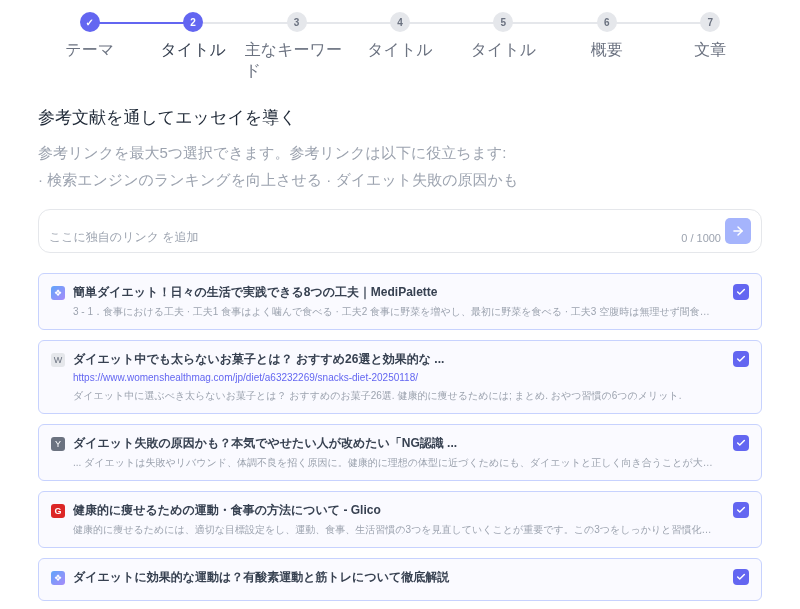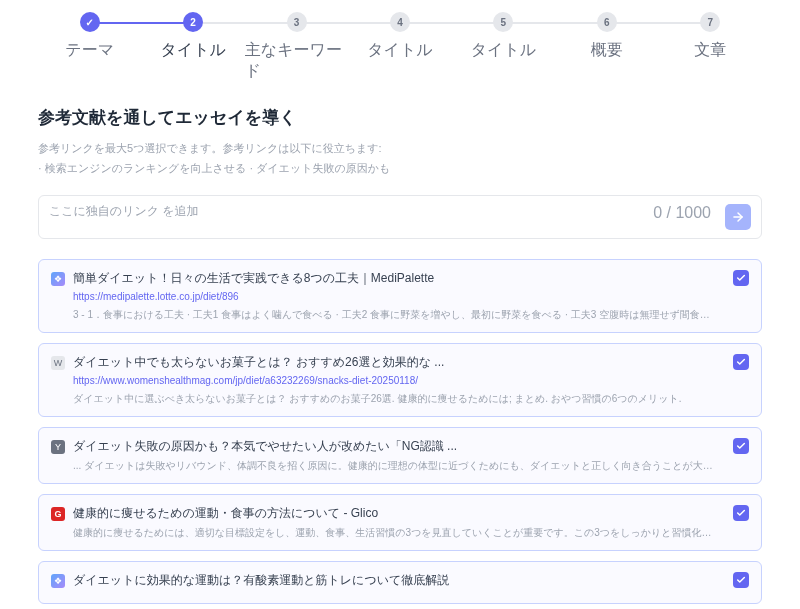--- a/index.html
+++ b/index.html
@@ -8,36 +8,36 @@
 .step { display: flex; flex-direction: column; align-items: center; flex: 1; position: relative; }
 .step-circle { width: 20px; height: 20px; border-radius: 50%; display: flex; align-items: center; justify-content: center; font-size: 10px; font-weight: 600; z-index: 2; position: relative; }
 .step-circle.done { background: #6366f1; color: #fff; }
 .step-circle.active { background: #6366f1; color: #fff; }
 .step-circle.pending { background: #e5e7eb; color: #6b7280; }
 .step-label { margin-top: 8px; font-size: 16px; color: #6b7280; }
 .step.active .step-label { color: #374151; }
 .step-line { position: absolute; top: 10px; left: 50%; width: 100%; height: 2px; background: #e5e7eb; z-index: 1; }
 .step:last-child .step-line { display: none; }
 .step-line.filled { background: #6366f1; }
-.page-title { font-size: 17px; font-weight: 700; margin-bottom: 10px; color: #1f2937; }
-.page-desc { font-size: 11px; color: #9ca3af; line-height: 1.8; margin-bottom: 16px; }
-.input-row { display: flex; align-items: flex-start; border: 1px solid #e5e7eb; border-radius: 6px; padding: 8px 10px; margin-bottom: 20px; }
+.page-title { font-size: 17px; font-weight: 400; margin-bottom: 10px; color: #1f2937; }
+.page-desc { font-size: 15px; color: #9ca3af; line-height: 1.8; margin-bottom: 16px; }
+.input-row { display: flex; align-items: flex-end; border: 1px solid #e5e7eb; border-radius: 12px; padding: 8px 10px; margin-bottom: 20px; }
 .input-field { flex: 1; border: none; outline: none; font-size: 12px; color: #374151; }
 .input-field::placeholder { color: #9ca3af; }
-.char-count { font-size: 16px; color: #9ca3af; margin-right: 14px; }
+.char-count { font-size: 11px; color: #9ca3af; margin-right: 4px; }
 .submit-btn { width: 26px; height: 26px; border-radius: 5px; background: #a5b4fc; border: none; display: flex; align-items: center; justify-content: center; cursor: pointer; color: #fff; }
 .ref-card { border: 1px solid #c7d2fe; background: #fafaff; border-radius: 6px; padding: 10px 12px; margin-bottom: 10px; position: relative; }
 .ref-head { display: flex; align-items: flex-start; gap: 8px; }
 .favicon { width: 14px; height: 14px; border-radius: 3px; margin-top: 2px; flex-shrink: 0; display: inline-flex; align-items: center; justify-content: center; font-size: 9px; color: #fff; }
 .fav-a { background: linear-gradient(135deg,#60a5fa,#a78bfa); }
 .fav-b { background: #e5e7eb; color: #6b7280; }
 .fav-c { background: #6b7280; }
 .fav-d { background: #dc2626; font-weight: 700; }
 .ref-body { flex: 1; min-width: 0; }
-.ref-title { font-size: 12px; color: #374151; font-weight: 400; margin-bottom: 4px; white-space: nowrap; overflow: hidden; text-overflow: ellipsis; }
+.ref-title { font-size: 12px; color: #374151; font-weight: 700; margin-bottom: 4px; white-space: nowrap; overflow: hidden; text-overflow: ellipsis; }
 .ref-url { font-size: 10px; color: #6366f1; margin-bottom: 6px; white-space: nowrap; overflow: hidden; text-overflow: ellipsis; }
 .ref-snippet { font-size: 10px; color: #9ca3af; white-space: nowrap; overflow: hidden; text-overflow: ellipsis; }
 .check-box { width: 16px; height: 16px; border-radius: 4px; background: #6366f1; display: flex; align-items: center; justify-content: center; flex-shrink: 0; margin-left: 8px; color: #fff; }
 svg { display: block; }
 </style>
 </head>
 <body>
 
 <div class="stepper" id="stepper">
     <div class="step">
@@ -92,21 +92,20 @@
       </svg>
   </button>
 </div>
 
 <div id="refs">
     <div class="ref-card">
     <div class="ref-head">
       <span class="favicon fav-a">❖</span>
       <div class="ref-body">
         <div class="ref-title">簡単ダイエット！日々の生活で実践できる8つの工夫｜MediPalette</div>
-        <div class="ref-url">https://medipalette.lotte.co.jp/diet/896</div>
         <div class="ref-snippet">3 - 1．食事における工夫 · 工夫1 食事はよく噛んで食べる · 工夫2 食事に野菜を増やし、最初に野菜を食べる · 工夫3 空腹時は無理せず間食をとる · 工夫4 夜21...</div>
       </div>
       <div class="check-box">
         <svg width="10" height="10" viewBox="0 0 24 24" fill="none" stroke="currentColor" stroke-width="3.5" stroke-linecap="round" stroke-linejoin="round">
             <polyline points="20 6 9 17 4 12"></polyline>
           </svg>
       </div>
     </div>
     </div>
     <div class="ref-card">

